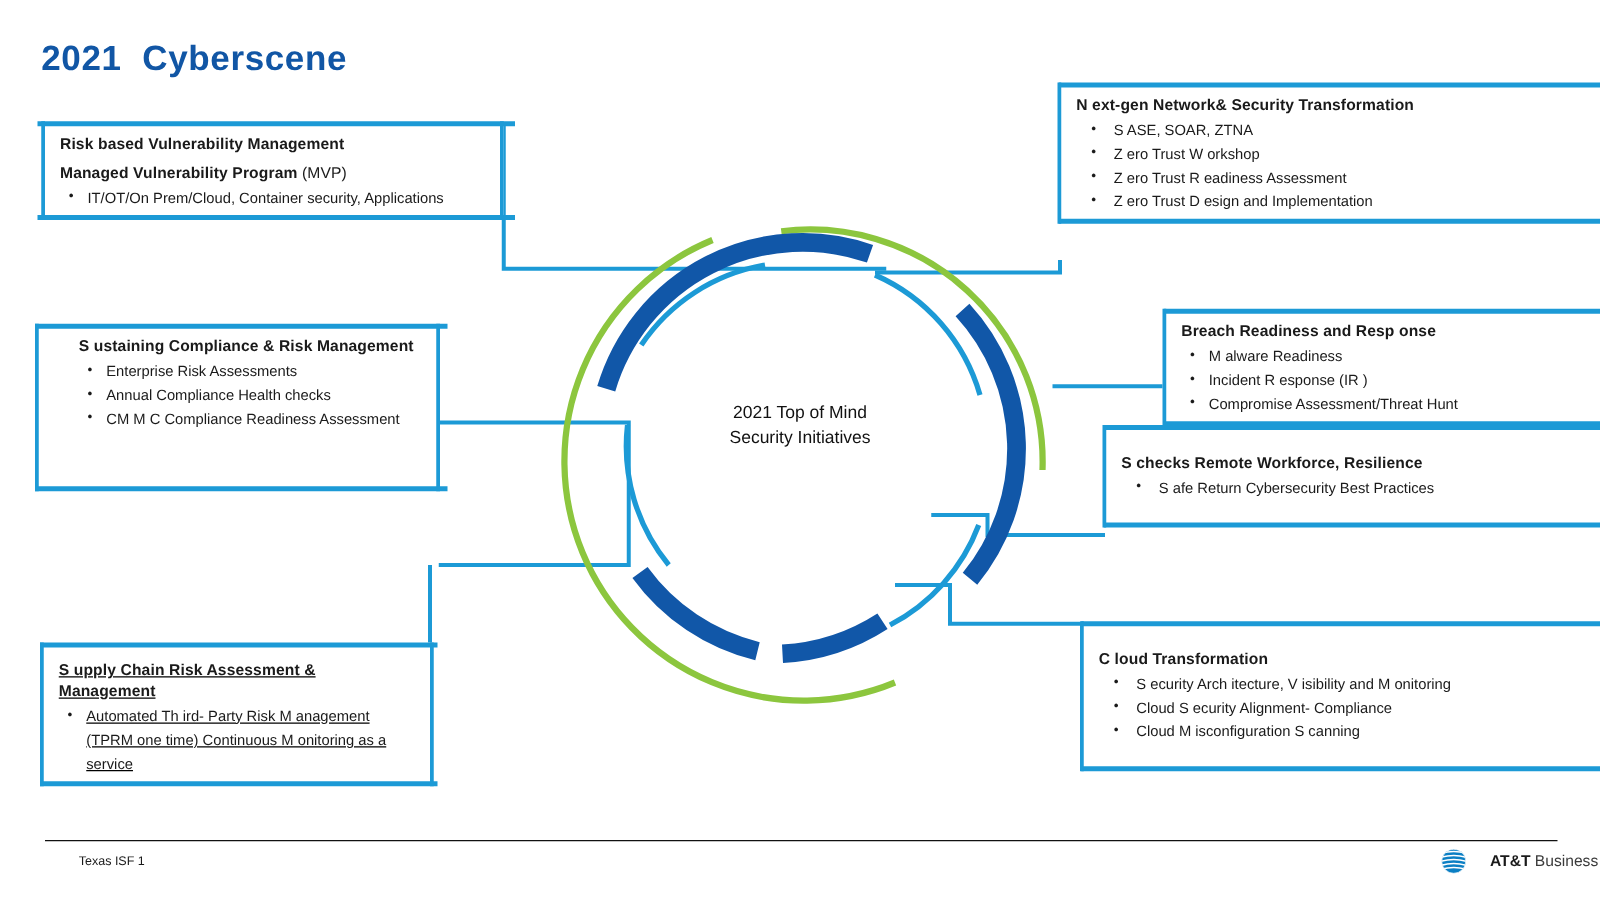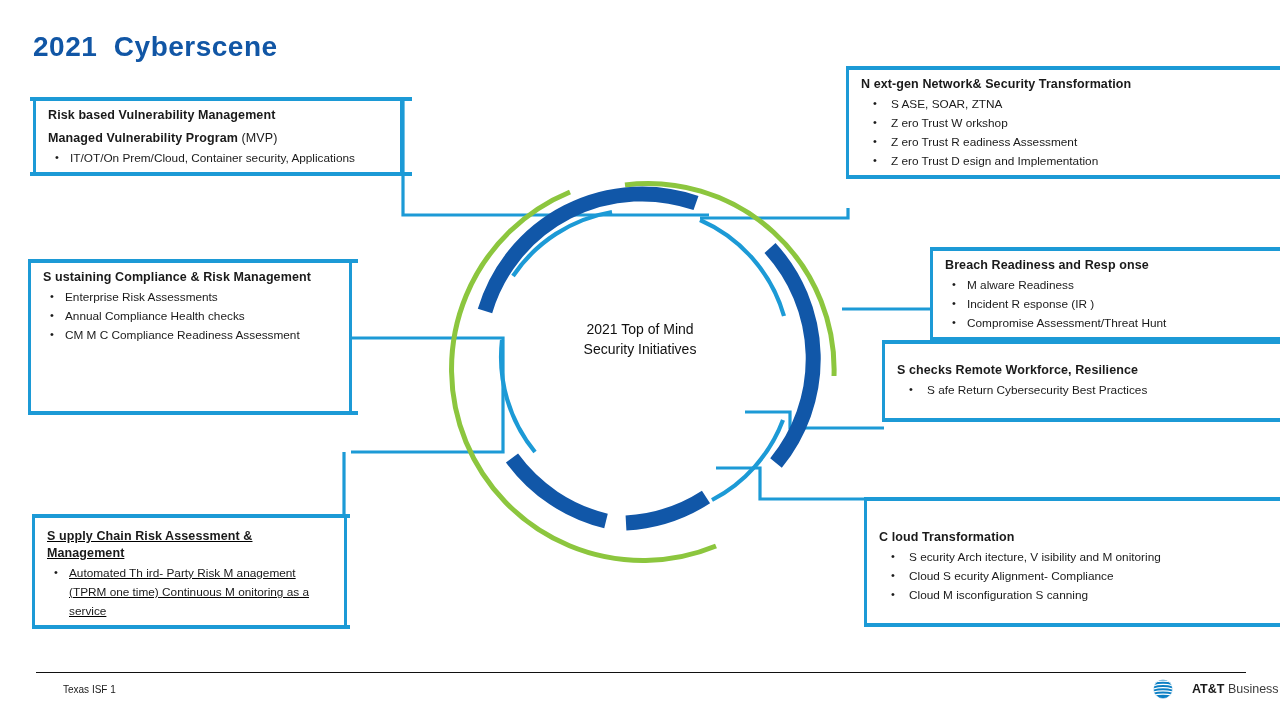--- a/index.html
+++ b/index.html
@@ -225,21 +225,21 @@
         <li class="widebul"><span class="bul">•</span><span>Z ero Trust W orkshop</span></li>
         <li class="widebul"><span class="bul">•</span><span>Z ero Trust R eadiness Assessment</span></li>
         <li class="widebul"><span class="bul">•</span><span>Z ero Trust D esign and Implementation</span></li>
       </ul>
     </div>
     <div class="cap" style="bottom:0; width:434px; left:-2px;"></div>
   </div>
 
   <div class="box" id="box-sustaining">
     <div class="cap" style="top:0; width:330px; left:-3px;"></div>
-    <div class="box-inner" style="padding-bottom:70px;">
+    <div class="box-inner" style="padding-bottom:48px;margin-left:20px;">
       <h3>S ustaining Compliance &amp;  Risk Management</h3>
       <ul>
         <li><span class="bul">•</span><span>Enterprise Risk Assessments</span></li>
         <li><span class="bul">•</span><span>Annual Compliance Health checks</span></li>
         <li><span class="bul">•</span><span>CM M C Compliance Readiness Assessment</span></li>
       </ul>
     </div>
     <div class="cap" style="bottom:0; width:330px; left:-3px;"></div>
   </div>
 
@@ -273,21 +273,21 @@
       <h3>S upply Chain Risk Assessment &amp; Management</h3>
       <ul>
         <li><span class="bul">•</span><span>Automated Th ird- Party Risk M anagement (TPRM one time) Continuous M onitoring as a service</span></li>
       </ul>
     </div>
     <div class="cap" style="bottom:0; width:318px; left:-3px;"></div>
   </div>
 
   <div class="box noright" id="box-cloud">
     <div class="cap" style="top:0; width:416px; left:-2px;"></div>
-    <div class="box-inner" style="padding-top:32px; padding-bottom:22px;">
+    <div class="box-inner" style="padding-top:22px; padding-bottom:22px;">
       <h3>C loud Transformation</h3>
       <ul>
         <li class="widebul"><span class="bul">•</span><span>S ecurity Arch itecture, V isibility and M onitoring</span></li>
         <li class="widebul"><span class="bul">•</span><span>Cloud S ecurity Alignment- Compliance</span></li>
         <li class="widebul"><span class="bul">•</span><span>Cloud M isconfiguration S canning</span></li>
       </ul>
     </div>
     <div class="cap" style="bottom:0; width:416px; left:-2px;"></div>
   </div>
 

